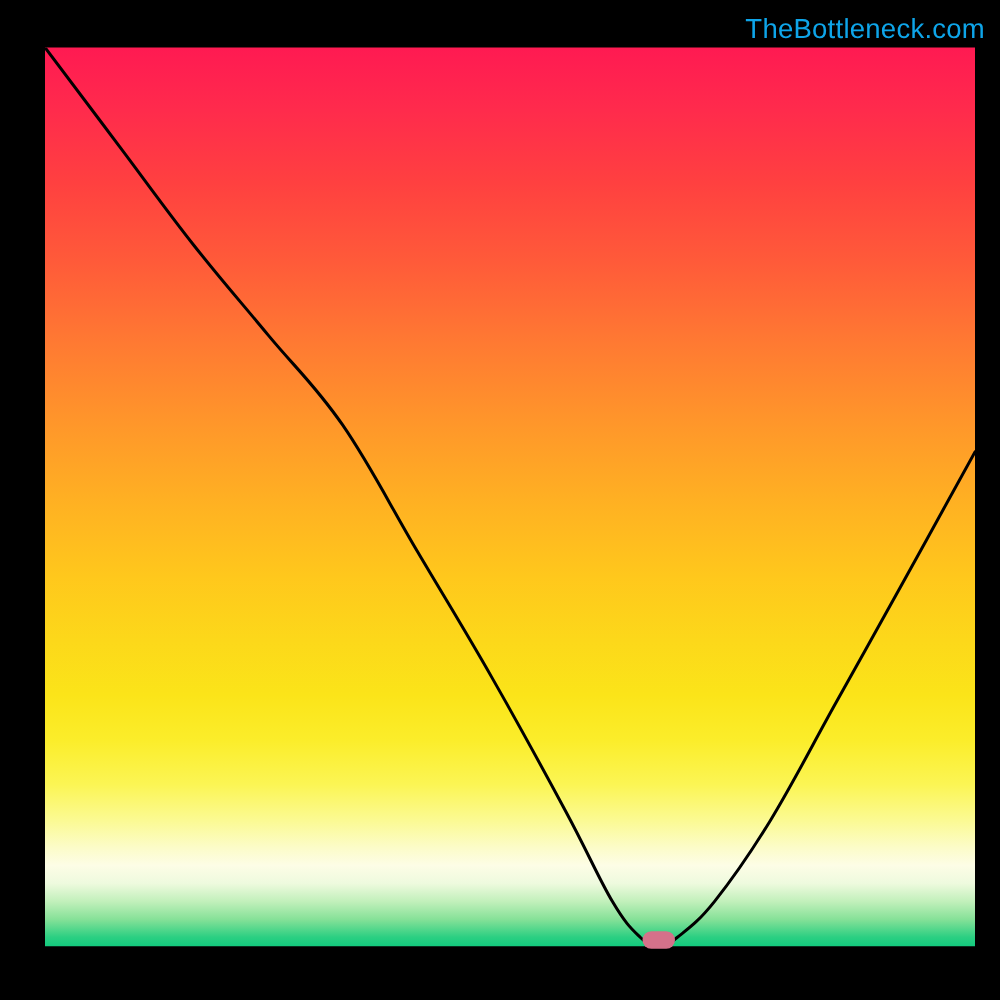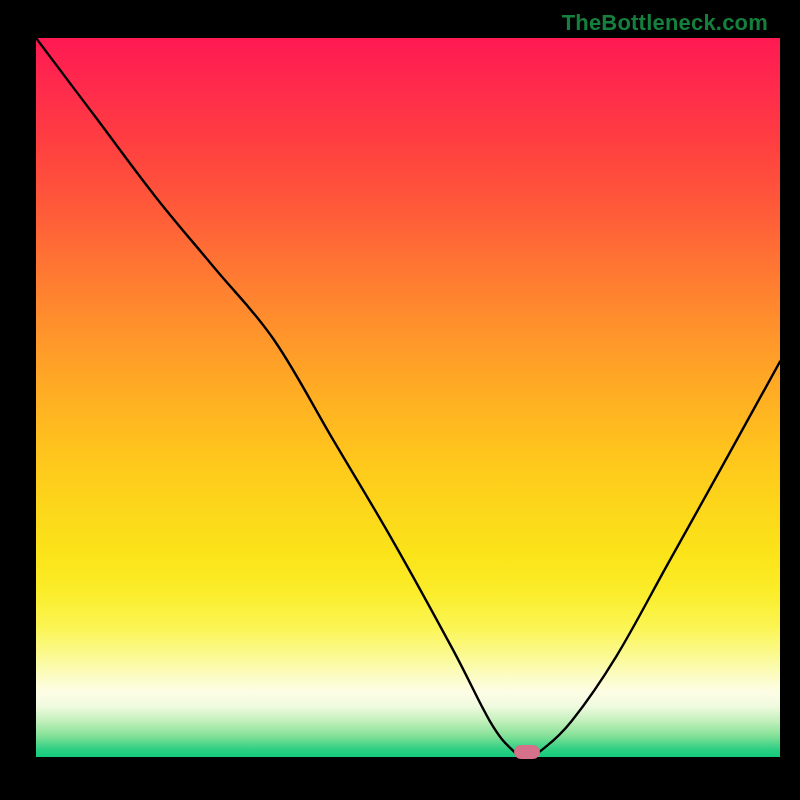--- a/index.html
+++ b/index.html
@@ -42,26 +42,25 @@
       #eefade 93%,
       #c2f0bb 95%,
       #86e198 97%,
       #2bcf82 99%,
       #13cb7e 100%
     );
   }
   .attribution {
     position: absolute;
     top: 10px;
-    right: 32px;
+    right: 12px;
     font-family: Arial, Helvetica, sans-serif;
     font-size: 22px;
-    color: #15803d;
+    color: #0ea5e9;
     letter-spacing: 0.2px;
-    font-weight: bold;
   }
   svg.curve {
     position: absolute;
     left: 0;
     top: 0;
     width: 744px;
     height: 719px;
   }
   .marker {
     position: absolute;

